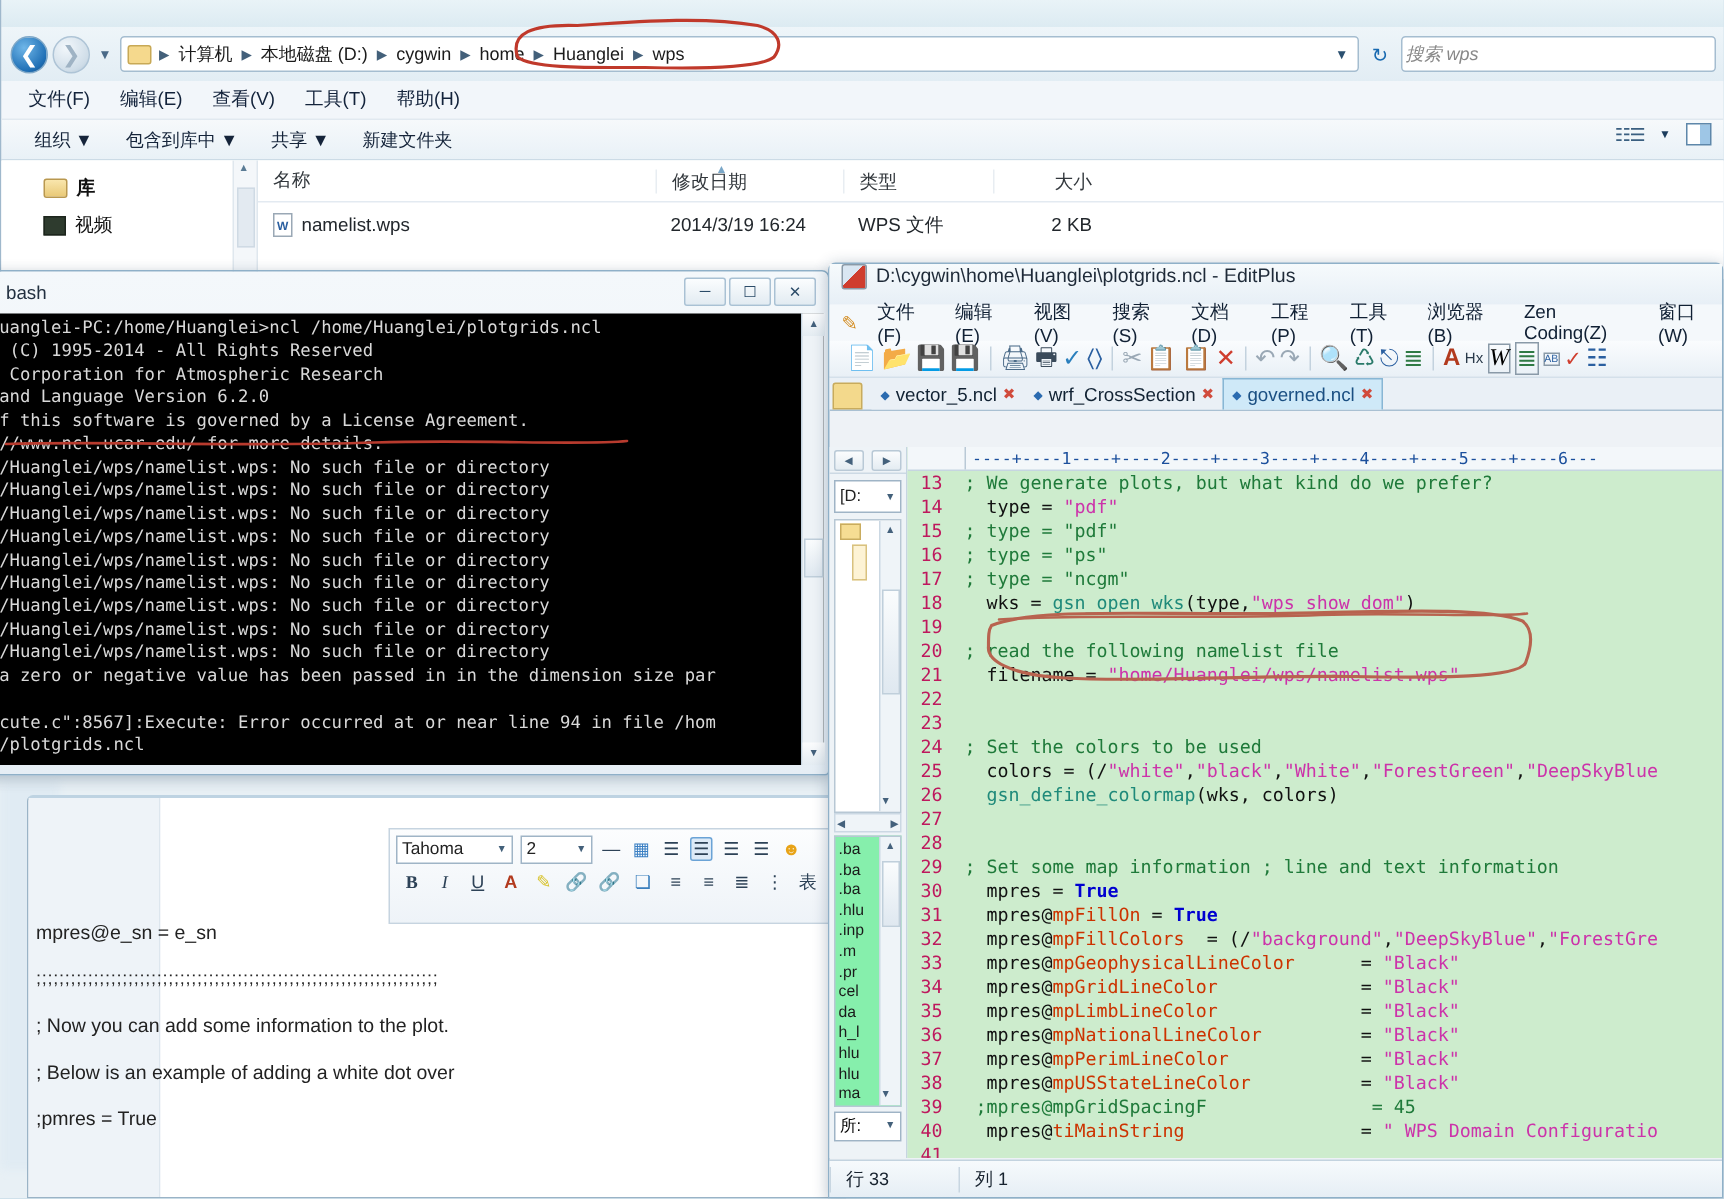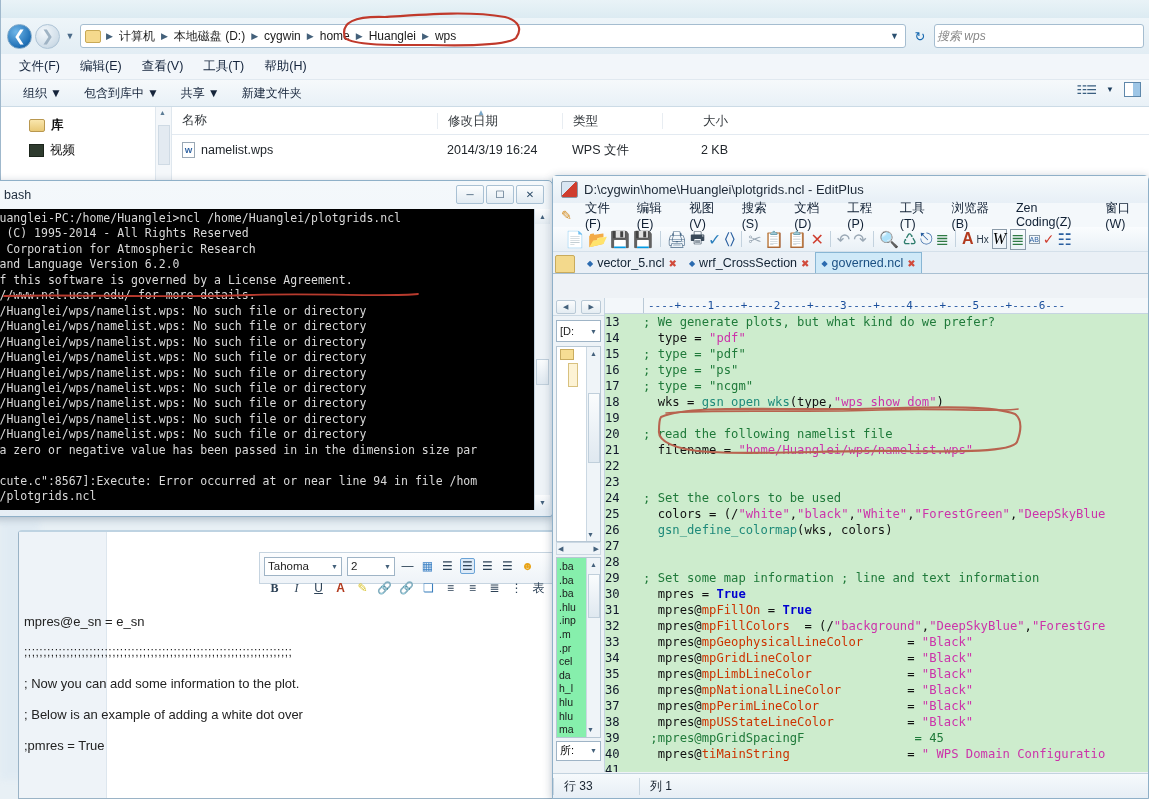--- a/index.html
+++ b/index.html
@@ -158,21 +158,21 @@
 
   
   .docwin {
     position:absolute; left:18px; top:530px; width:546px; height:269px;
     background:#fff; border:1px solid #9ab3c6; border-top:2px solid #bed3e2;
     border-radius:4px 4px 0 0;
   }
   .doc-leftbar { position:absolute; left:0; top:0; width:88px; bottom:0; background:#eef3f8; border-right:1px solid #dde6ee;}
   .doc-page { position:absolute; left:88px; top:0; right:0; bottom:0; background:#fff; }
   .rtbar {
-    position:absolute; left:240px; top:20px; width:306px; height:32px;
+    position:absolute; left:240px; top:20px; width:306px; height:64px;
     background:linear-gradient(180deg,#fcfdfe,#eef3f8);
     border:1px solid #c6d4e0;
   }
   .rt-row1 { display:flex; align-items:center; height:24px; gap:5px; padding:2px 4px 0 4px;}
   .rt-row2 { display:flex; align-items:center; height:22px; gap:7px; padding-left:7px;}
   .rt-combo {
     height:19px; background:#fff; border:1px solid #9fb4c6;
     display:flex; align-items:center; padding:0 3px; font-size:11.5px; color:#222;
   }
   .rt-combo .cv { flex:1; }
@@ -183,21 +183,21 @@
   .doc-text .ln { white-space:nowrap; overflow:hidden; }
   .dots { letter-spacing:.5px; font-size:12px; color:#222; }
 
   
   .editplus {
     position:absolute; left:552px; top:175px; width:597px; height:624px;
     background:#eef2f6; border:1px solid #8fb0c8; border-radius:5px 5px 0 0;
     box-shadow: 0 2px 10px rgba(20,50,80,.3);
   }
   .ep-title {
-    height:27px; display:flex; align-items:center; gap:6px; padding-left:8px;
+    height:27px; display:flex; gap:6px; padding-left:8px;
     font-size:13px; color:#1e2a38;
     background: linear-gradient(180deg,#f6fafc,#e7eff6);
   }
   .ep-appicon {
     width:17px; height:17px; flex:none;
     background: linear-gradient(135deg,#d9e6f2 45%, #cf3d2e 45%);
     border:1px solid #8a9aa8; border-radius:2px;
   }
   .ep-menu {
     height:24px; display:flex; align-items:center; gap:13px; padding-left:8px;
@@ -253,21 +253,21 @@
     position:relative;
   }
   .ep-ruler:before { content:""; position:absolute; left:38px; top:0; bottom:0; width:1px; background:#b9c9d6;}
   .code {
     position:absolute; left:0; top:16px; right:0; bottom:0;
     font-family:"DejaVu Sans Mono","Liberation Mono",monospace;
     font-size:12.2px; line-height:16px; white-space:pre; overflow:hidden;
     background:#cdeccd;
   }
   .cl { height:16px; display:block; }
-  .lnum { display:inline-block; width:38px; text-align:left; color:#0f172a; padding-right:6px; }
+  .lnum { display:inline-block; width:38px; text-align:center; color:#be185d; padding-right:6px; }
   .cm { color:#1f7a3a; }            
   .kw { color:#0000d0; font-weight:bold;}  
   .st { color:#cc33aa; }            
   .fn { color:#1f8a7a; }            
   .at { color:#cc3300; }            
   .pl { color:#111; }
 
   .ep-status {
     position:absolute; left:0; right:0; bottom:0; height:25px;
     background:linear-gradient(180deg,#f6fafc,#e6eef5);

